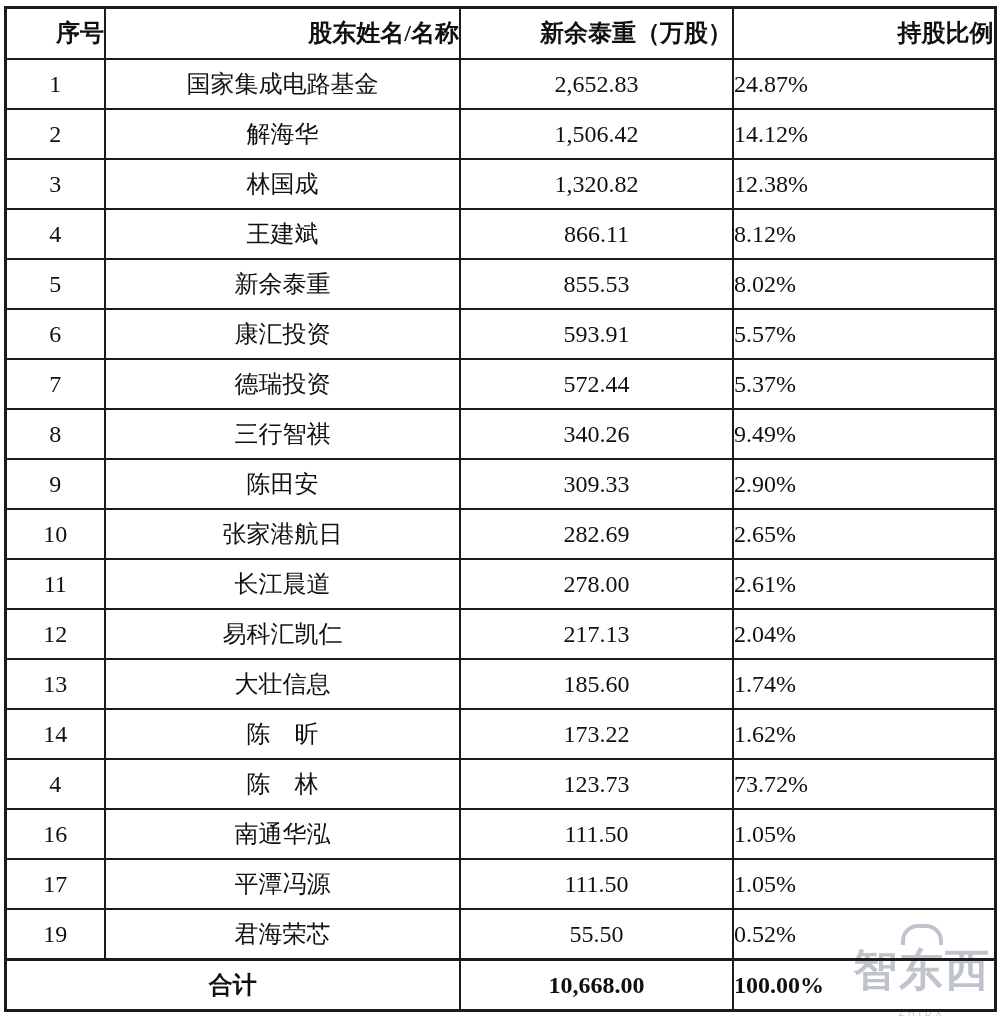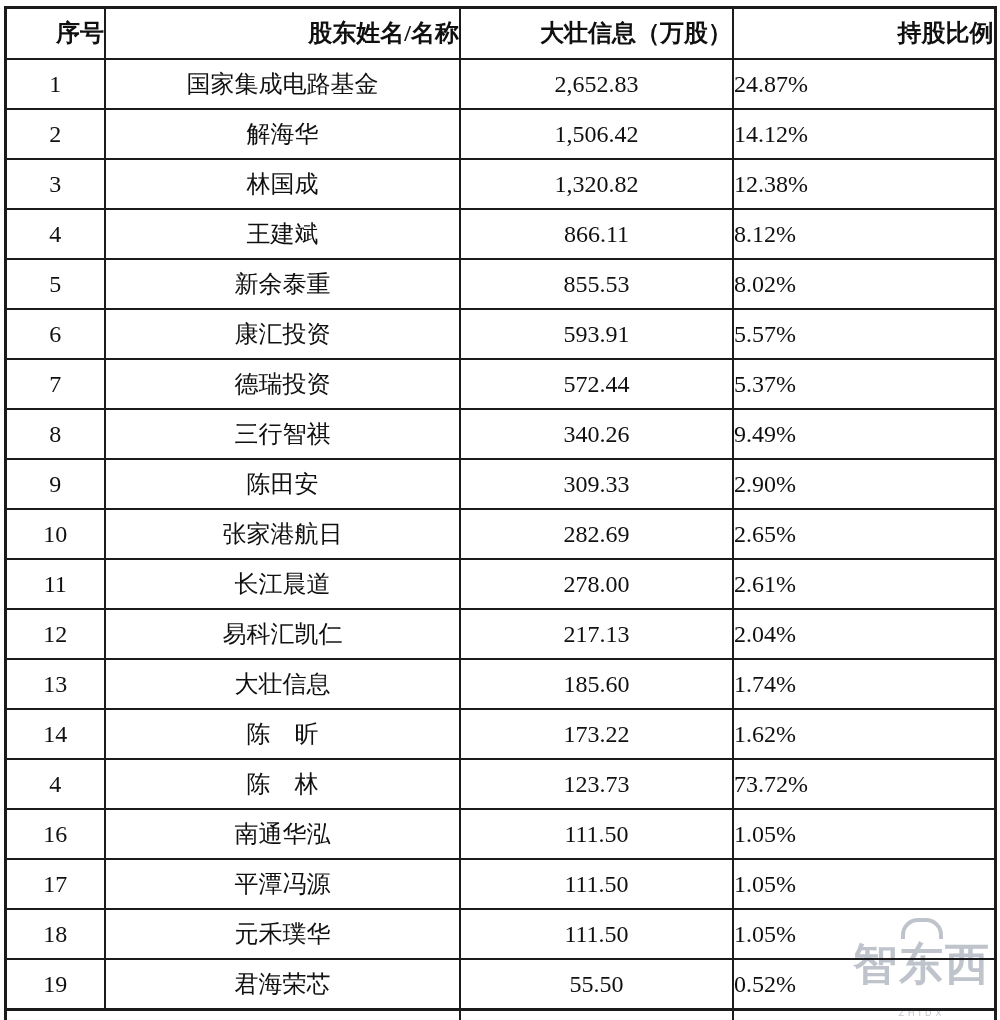--- a/index.html
+++ b/index.html
@@ -78,21 +78,21 @@
   }
   .watermark .wm-text {
     font-size: 44px;
     font-weight: bold;
     letter-spacing: 2px;
     font-family: "Liberation Sans", "DejaVu Sans", sans-serif;
   }
   .watermark .wm-caption {
     font-size: 9px;
     letter-spacing: 4px;
-    margin-top: 14px;
+    margin-top: 8px;
     font-family: "Liberation Sans", "DejaVu Sans", sans-serif;
   }
 </style>
 </head>
 <body>
 
 <div class="page">
 
   <div class="watermark">
     <div class="arc"></div>
@@ -104,21 +104,21 @@
     <colgroup>
       <col class="c-no">
         <col class="c-name">
         <col class="c-shares">
         <col class="c-ratio">
     </colgroup>
     <thead>
       <tr>
         <th>序号</th>
         <th>股东姓名/名称</th>
-        <th>大壮信息（万股）</th>
+        <th>新余泰重（万股）</th>
         <th>持股比例</th>
       </tr>
     </thead>
     <tbody>
       <tr>
         <td class="no-cell">1</td>
         <td class="name-cell">国家集成电路基金</td>
         <td class="num-cell">2,652.83</td>
         <td class="pct-cell">24.87%</td>
       </tr>
@@ -212,26 +212,20 @@
         <td class="num-cell">111.50</td>
         <td class="pct-cell">1.05%</td>
       </tr>
       <tr>
         <td class="no-cell">17</td>
         <td class="name-cell">平潭冯源</td>
         <td class="num-cell">111.50</td>
         <td class="pct-cell">1.05%</td>
       </tr>
       <tr>
-        <td class="no-cell">18</td>
-        <td class="name-cell">元禾璞华</td>
-        <td class="num-cell">111.50</td>
-        <td class="pct-cell">1.05%</td>
-      </tr>
-      <tr>
         <td class="no-cell">19</td>
         <td class="name-cell">君海荣芯</td>
         <td class="num-cell">55.50</td>
         <td class="pct-cell">0.52%</td>
       </tr>
       <tr class="total-row">
         <td class="total-label" colspan="2">合计</td>
         <td class="num-cell">10,668.00</td>
         <td class="pct-cell">100.00%</td>
       </tr>

